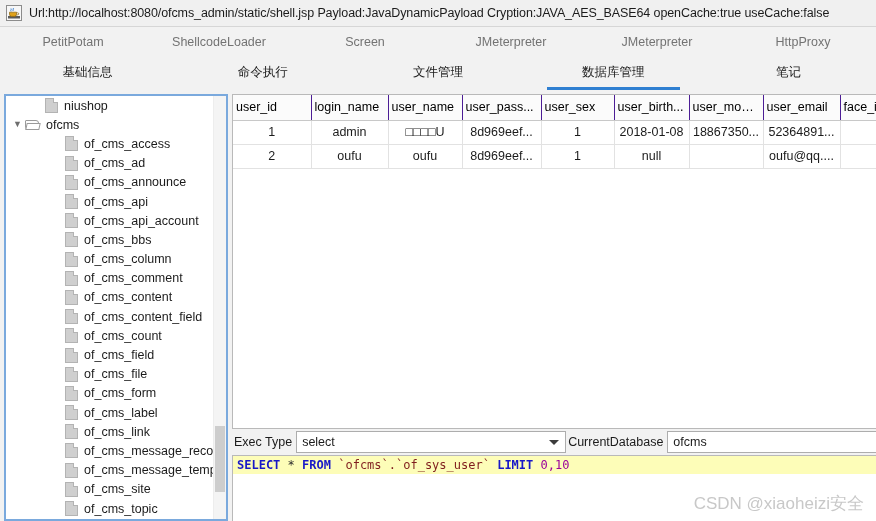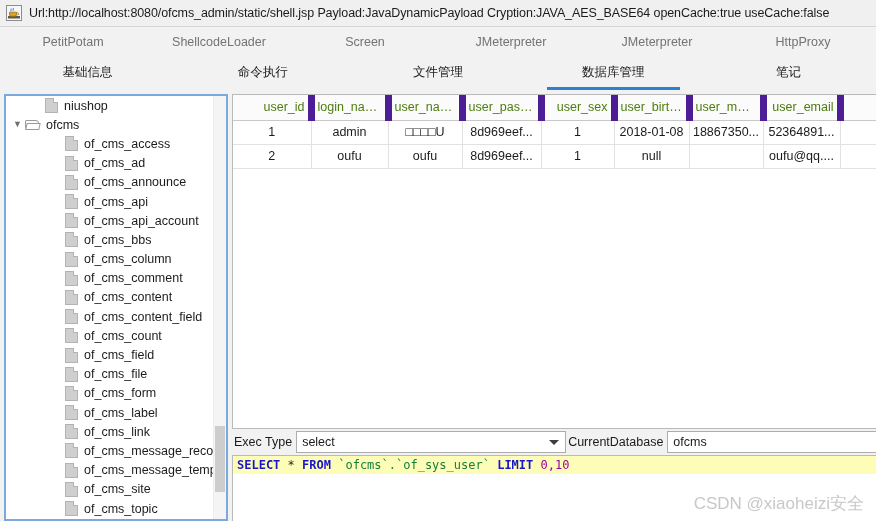--- a/index.html
+++ b/index.html
@@ -225,26 +225,26 @@
     position: relative;
   }
   table.grid {
     border-collapse: collapse;
     table-layout: fixed;
     width: 700px;
     font-size: 12.5px;
   }
   table.grid th {
     background: #fbfbfb;
-    border-right: 7px solid #4c1d95;
+    border-right: 1px solid #4c1d95;
     border-bottom: 1px solid #c8c8c8;
     height: 25px;
     font-weight: normal;
-    color: #4d7c0f;
-    text-align: right;
+    color: #000000;
+    text-align: left;
     padding: 0 3px;
     overflow: hidden;
     white-space: nowrap;
     text-overflow: ellipsis;
     box-sizing: border-box;
   }
   table.grid td {
     background: #ffffff;
     border-right: 1px solid #e2e2e2;
     border-bottom: 1px solid #e2e2e2;
@@ -317,21 +317,21 @@
   }
   #sql-line {
     background: #fdfdb8;
     height: 18px;
     line-height: 18px;
     padding-left: 4px;
     white-space: pre;
   }
   .kw  { color: #1818c8; font-weight: bold; }
   .op  { color: #2b2b2b; }
-  .ident { color: #15803d; }
+  .ident { color: #7f1d1d; }
   .num { color: #9b009b; font-weight: normal; }
 
   #watermark {
     position: absolute;
     right: 12px;
     bottom: 6px;
     font-size: 17px;
     color: #c8c8c8;
     white-space: nowrap;
     pointer-events: none;

